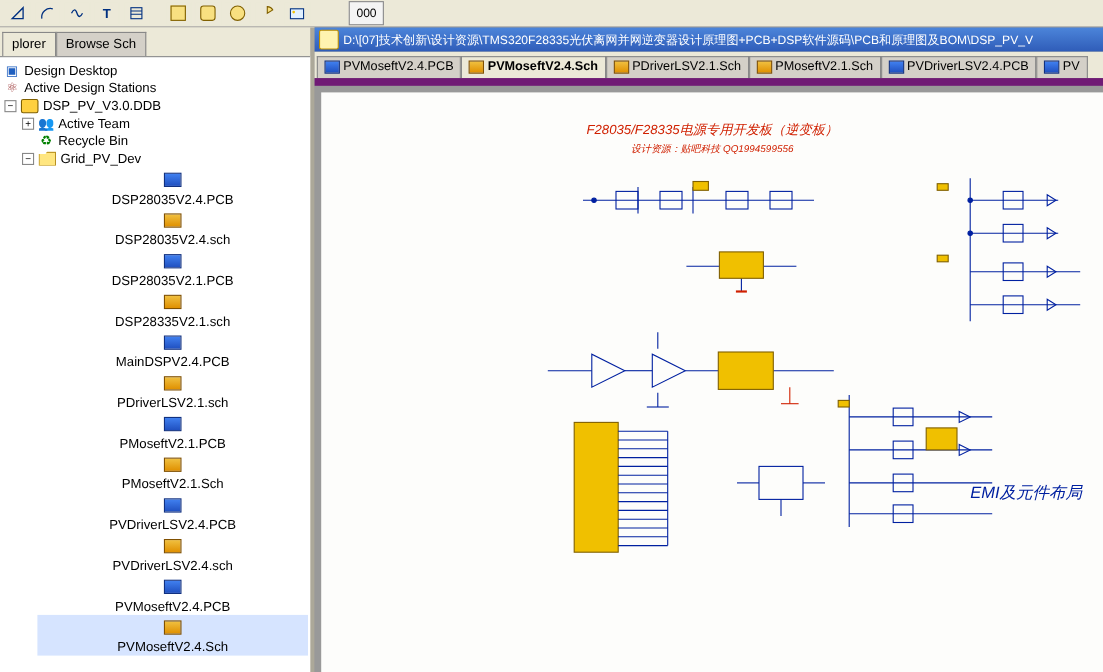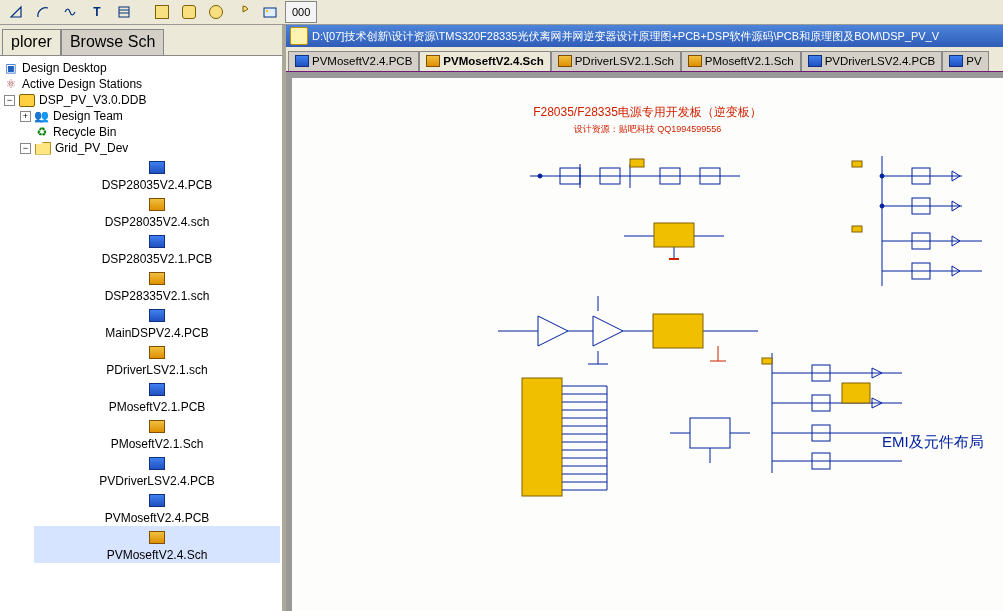--- a/index.html
+++ b/index.html
@@ -3,27 +3,27 @@
 <meta charset="utf-8">
 <style>
   html,body { margin:0; padding:0; font-family: Tahoma, "Microsoft YaHei", sans-serif; font-size:12px; background:#ece9d8; }
   .app { width:1003px; height:611px; background:#ece9d8; position:relative; overflow:hidden; }
   
   
   .toolbar { height:24px; background:#ece9d8; border-bottom:1px solid #999; display:flex; align-items:center; padding:0 4px; gap:3px; }
   .tbtn { width:22px; height:20px; border:1px solid #ece9d8; display:flex; align-items:center; justify-content:center; cursor:pointer; }
   .tb-sep { width:8px; }
   .sq { width:12px; height:12px; border:1.5px solid #806000; background:#f8e080; }
-  .text-btn { height:20px; border:1px solid #888; background:#f4f4f4; padding:0 6px; display:flex; align-items:center; font-size:11px; cursor:pointer; }
+  .text-btn { height:20px; border:1px solid #888; background:#f4f4f4; padding:0 6px; display:flex; align-items:center; font-size:11px; cursor:pointer;margin-left:32px; }
   
   
   .body-row { display:flex; height:calc(611px - 24px); }
   .left { width:282px; background:#ece9d8; border-right:4px solid #aca899; display:flex; flex-direction:column; }
   .left-tabs { display:flex; padding:4px 2px 0 2px; }
-  .ltab { border:1px solid #888; border-bottom:none; background:#ece9d8; padding:3px 8px 4px; font-size:16px; cursor:pointer; }
+  .ltab { border:1px solid #888; border-bottom:none; background:#ece9d8; padding:3px 8px 4px; font-size:12px; cursor:pointer; }
   .ltab.active { background:#ece9d8; position:relative; z-index:2; }
   .ltab:not(.active){ background:#d4d0c8; }
   
   .tree-panel { flex:1; overflow:auto; background:#fff; border-top:1px solid #888; padding:4px 2px; }
   .tree-row { display:flex; align-items:center; gap:4px; padding:1px 2px; white-space:nowrap; cursor:pointer; }
   .tree-row.selected { background:#d6e4ff; }
   .exp { width:9px; height:9px; border:1px solid #888; display:flex; align-items:center; justify-content:center; font-size:9px; line-height:1; color:#000; background:#fff; }
   .exp-empty { width:11px; }
   .ind1 { margin-left:16px; }
   .ind2 { margin-left:32px;flex-direction:column; }
@@ -39,21 +39,21 @@
   
   
   .right { flex:1; background:#737373; display:flex; flex-direction:column; }
   .title-bar { height:22px; background:linear-gradient(#4c85da,#2f5cb8); color:#fff; display:flex; align-items:center; padding:0 4px; gap:4px; font-size:11px; overflow:hidden; white-space:nowrap; }
   .title-ico { width:16px; height:16px; background:#fff3b0; border:1px solid #c09000; border-radius:2px; }
   .doc-tabs { display:flex; padding:4px 2px 0 2px; background:#ece9d8; }
   .dtab { border:1px solid #888; border-bottom:none; background:#d4d0c8; padding:3px 6px 4px; font-size:11.5px; cursor:pointer; white-space:nowrap; display:flex; align-items:center; gap:3px; }
   .dtab.active { background:#ece9d8; font-weight:bold; }
   .dtab .di { width:12px; height:10px; }
   
-  .canvas-wrap { flex:1; background:#999; border-top:1px solid #701a75; padding:6px 0 0 6px; }
+  .canvas-wrap { flex:1; background:#999; border-top:7px solid #701a75; padding:6px 0 0 6px;font-style:italic; }
   .canvas { width:100%; height:100%; background:#fdfdfb; position:relative; overflow:hidden; }
   
   
   .sch-title { position:absolute; top:26px; left:0; right:0; text-align:center; color:#d02000; font-size:12px;}
   .sch-sub { position:absolute; top:45px; left:0; right:0; text-align:center; color:#d02000; font-size:9px; }
   .block { position:absolute; }
   .block svg { overflow:visible; }
   
 </style>
 </head>
@@ -130,21 +130,21 @@
           <span>Active Design Stations</span>
         </div>
         <div class="tree-row">
           <span class="exp">−</span>
           <span class="ico-ddb"></span>
           <span>DSP_PV_V3.0.DDB</span>
         </div>
         <div class="tree-row ind1">
           <span class="exp">+</span>
           <span class="f-icon ico-team">👥</span>
-          <span>Design Team</span>
+          <span>Active Team</span>
         </div>
         <div class="tree-row ind1">
           <span class="exp-empty"></span>
           <span class="f-icon ico-recycle">♻</span>
           <span>Recycle Bin</span>
         </div>
         <div class="tree-row ind1">
           <span class="exp">−</span>
           <span class="ico-folder"></span>
           <span>Grid_PV_Dev</span>
@@ -187,20 +187,25 @@
             </div>
             <div class="tree-row ind2">
               <span class="exp-empty"></span>
               <span class="ico-sch"></span>
               <span>PMoseftV2.1.Sch</span>
             </div>
             <div class="tree-row ind2">
               <span class="exp-empty"></span>
               <span class="ico-pcb"></span>
               <span>PVDriverLSV2.4.PCB</span>
+            </div>
+            <div class="tree-row ind2">
+              <span class="exp-empty"></span>
+              <span class="ico-sch"></span>
+              <span>PVDriverLSV2.4.sch</span>
             </div>
             <div class="tree-row ind2">
               <span class="exp-empty"></span>
               <span class="ico-pcb"></span>
               <span>PVMoseftV2.4.PCB</span>
             </div>
             <div class="tree-row ind2 selected">
               <span class="exp-empty"></span>
               <span class="ico-sch"></span>
               <span>PVMoseftV2.4.Sch</span>

